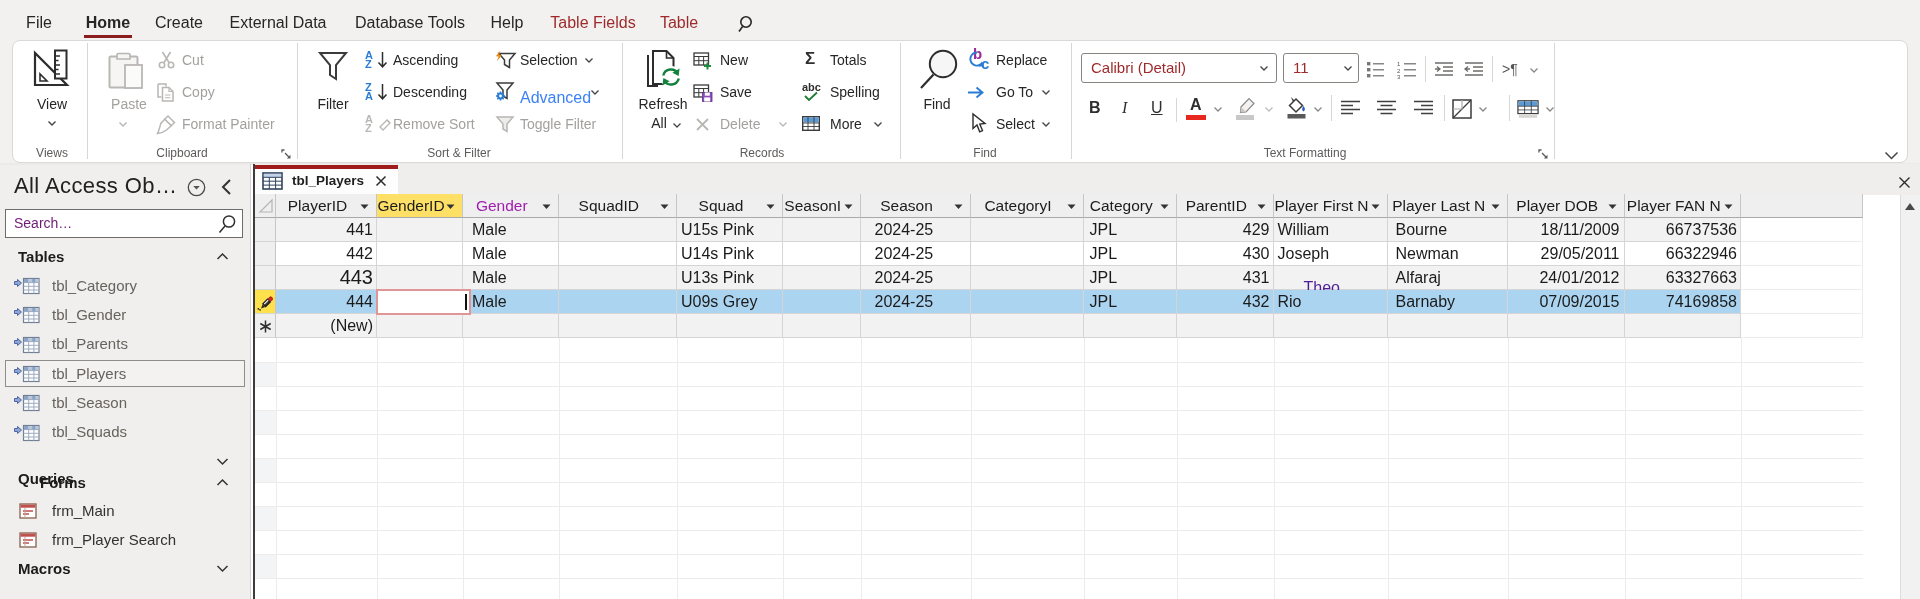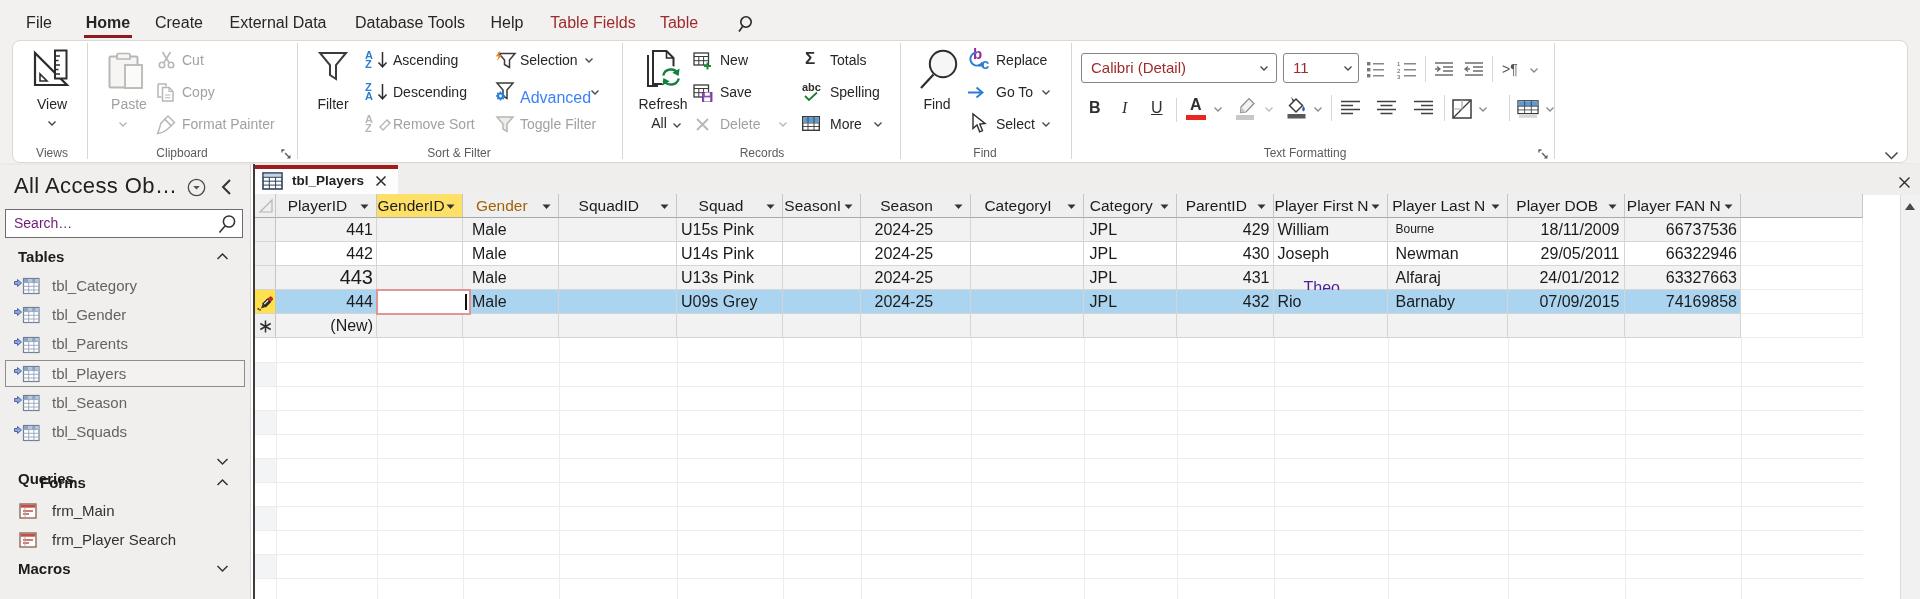--- a/index.html
+++ b/index.html
@@ -423,21 +423,21 @@
 <div class="ab txt" style="left:276.0px;top:194px;width:83.0px;height:24px;line-height:24px;text-align:center;font-size:15.5px;color:#1c1c1c;overflow:hidden;">PlayerID</div>
 <svg class="ab" style="left:360.0px;top:204px;" width="9" height="6" viewBox="0 0 9 6">
       <path d="M0.5,0.5 L4.5,5 L8.5,0.5 Z" fill="#333"></path>
     </svg>
 <div class="ab" style="left:377.0px;top:194px;width:86.0px;height:24px;background:#fee067;border-right:1px solid #c6c6c6;border-bottom:1px solid #a9a9a9;"></div>
 <div class="ab txt" style="left:377.0px;top:194px;width:68.0px;height:24px;line-height:24px;text-align:center;font-size:15.5px;color:#1c1c1c;overflow:hidden;">GenderID</div>
 <svg class="ab" style="left:446.0px;top:204px;" width="9" height="6" viewBox="0 0 9 6">
       <path d="M0.5,0.5 L4.5,5 L8.5,0.5 Z" fill="#333"></path>
     </svg>
 <div class="ab" style="left:463.0px;top:194px;width:95.5px;height:24px;background:#efefef;border-right:1px solid #c6c6c6;border-bottom:1px solid #a9a9a9;"></div>
-<div class="ab txt" style="left:463.0px;top:194px;width:77.5px;height:24px;line-height:24px;text-align:center;font-size:15.5px;color:#a16207;overflow:hidden;">Gender</div>
+<div class="ab txt" style="left:463.0px;top:194px;width:77.5px;height:24px;line-height:24px;text-align:center;font-size:15.5px;color:#a21caf;overflow:hidden;">Gender</div>
 <svg class="ab" style="left:541.5px;top:204px;" width="9" height="6" viewBox="0 0 9 6">
       <path d="M0.5,0.5 L4.5,5 L8.5,0.5 Z" fill="#333"></path>
     </svg>
 <div class="ab" style="left:558.5px;top:194px;width:118.5px;height:24px;background:#efefef;border-right:1px solid #c6c6c6;border-bottom:1px solid #a9a9a9;"></div>
 <div class="ab txt" style="left:558.5px;top:194px;width:100.5px;height:24px;line-height:24px;text-align:center;font-size:15.5px;color:#1c1c1c;overflow:hidden;">SquadID</div>
 <svg class="ab" style="left:660.0px;top:204px;" width="9" height="6" viewBox="0 0 9 6">
       <path d="M0.5,0.5 L4.5,5 L8.5,0.5 Z" fill="#333"></path>
     </svg>
 <div class="ab" style="left:677.0px;top:194px;width:106.0px;height:24px;background:#efefef;border-right:1px solid #c6c6c6;border-bottom:1px solid #a9a9a9;"></div>
 <div class="ab txt" style="left:677.0px;top:194px;width:88.0px;height:24px;line-height:24px;text-align:center;font-size:15.5px;color:#1c1c1c;overflow:hidden;">Squad</div>
@@ -503,21 +503,21 @@
 <div class="ab" style="left:860.5px;top:218px;width:110.0px;height:24px;background:#f2f2f2;border-right:1px solid #d5d5d5;border-bottom:1px solid #d5d5d5;"></div>
 <div class="ab txt" style="left:874.5px;top:218px;height:24px;line-height:23px;font-size:16px;color:#1b1b1b;">2024-25</div>
 <div class="ab" style="left:970.5px;top:218px;width:113.0px;height:24px;background:#f2f2f2;border-right:1px solid #d5d5d5;border-bottom:1px solid #d5d5d5;"></div>
 <div class="ab" style="left:1083.5px;top:218px;width:93.5px;height:24px;background:#f2f2f2;border-right:1px solid #d5d5d5;border-bottom:1px solid #d5d5d5;"></div>
 <div class="ab txt" style="left:1089.5px;top:218px;height:24px;line-height:23px;font-size:16px;color:#1b1b1b;">JPL</div>
 <div class="ab" style="left:1177.0px;top:218px;width:96.5px;height:24px;background:#f2f2f2;border-right:1px solid #d5d5d5;border-bottom:1px solid #d5d5d5;"></div>
 <div class="ab txt" style="right:650.5px;top:218px;text-align:right;height:24px;line-height:23px;font-size:16px;color:#1b1b1b;">429</div>
 <div class="ab" style="left:1273.5px;top:218px;width:114.0px;height:24px;background:#f2f2f2;border-right:1px solid #d5d5d5;border-bottom:1px solid #d5d5d5;"></div>
 <div class="ab txt" style="left:1277.5px;top:218px;height:24px;line-height:23px;font-size:16px;color:#1b1b1b;">William</div>
 <div class="ab" style="left:1387.5px;top:218px;width:120.5px;height:24px;background:#f2f2f2;border-right:1px solid #d5d5d5;border-bottom:1px solid #d5d5d5;"></div>
-<div class="ab txt" style="left:1395.5px;top:218px;height:24px;line-height:23px;font-size:12px;color:#1b1b1b;">Bourne</div>
+<div class="ab txt" style="left:1395.5px;top:218px;height:24px;line-height:23px;font-size:16px;color:#1b1b1b;">Bourne</div>
 <div class="ab" style="left:1508.0px;top:218px;width:116.5px;height:24px;background:#f2f2f2;border-right:1px solid #d5d5d5;border-bottom:1px solid #d5d5d5;"></div>
 <div class="ab txt" style="right:300.5px;top:218px;text-align:right;height:24px;line-height:23px;font-size:16px;color:#1b1b1b;">18/11/2009</div>
 <div class="ab" style="left:1624.5px;top:218px;width:116.5px;height:24px;background:#f2f2f2;border-right:1px solid #d5d5d5;border-bottom:1px solid #d5d5d5;"></div>
 <div class="ab txt" style="right:183.0px;top:218px;text-align:right;height:24px;line-height:23px;font-size:16px;color:#1b1b1b;">66737536</div>
 <div class="ab" style="left:1741.0px;top:218px;width:121.5px;height:24px;background:#fff;border-right:1px solid #ececec;border-bottom:1px solid #ececec;"></div>
 <div class="ab" style="left:255px;top:242px;width:21px;height:24px;background:#efefef;border-right:1px solid #c6c6c6;border-bottom:1px solid #d5d5d5;"></div>
 <div class="ab" style="left:276.0px;top:242px;width:101.0px;height:24px;background:#ffffff;border-right:1px solid #d5d5d5;border-bottom:1px solid #d5d5d5;"></div>
 <div class="ab txt" style="right:1547.0px;top:242px;text-align:right;height:24px;line-height:23px;font-size:16px;color:#1b1b1b;">442</div>
 <div class="ab" style="left:377.0px;top:242px;width:86.0px;height:24px;background:#ffffff;border-right:1px solid #d5d5d5;border-bottom:1px solid #d5d5d5;"></div>
 <div class="ab" style="left:463.0px;top:242px;width:95.5px;height:24px;background:#ffffff;border-right:1px solid #d5d5d5;border-bottom:1px solid #d5d5d5;"></div>

